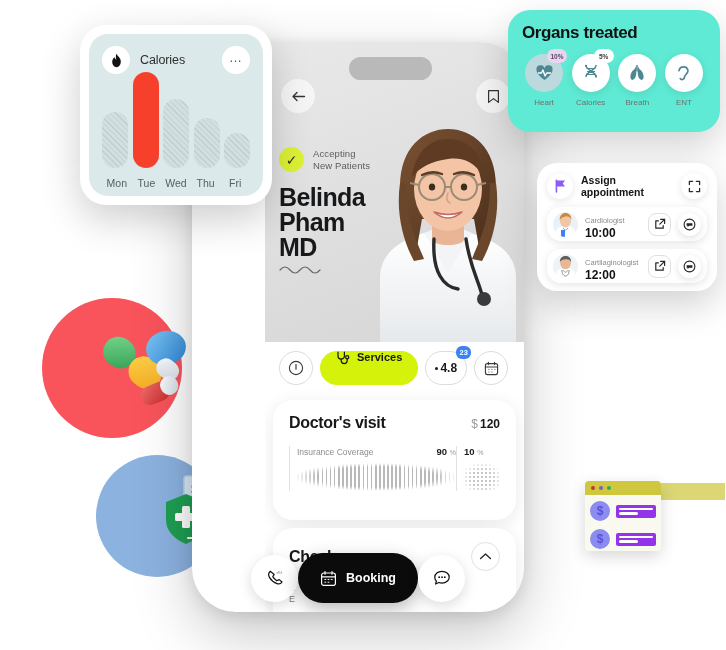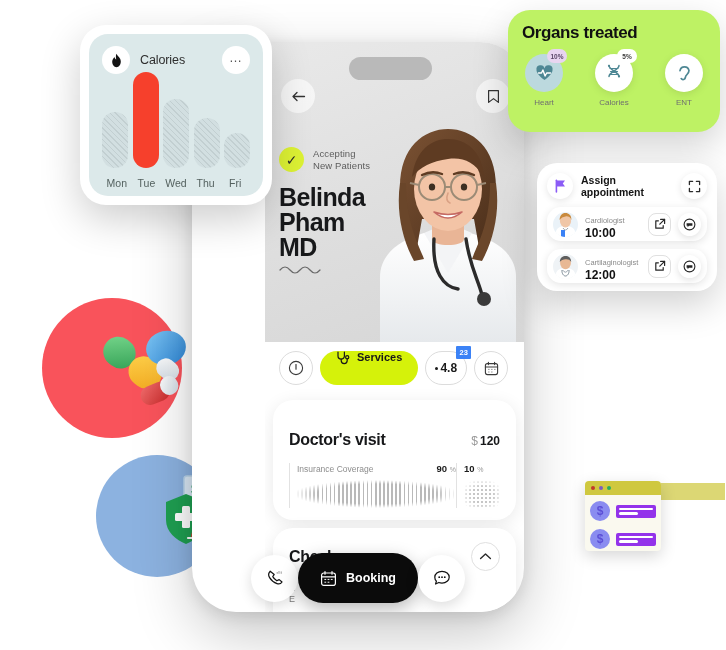--- a/index.html
+++ b/index.html
@@ -81,36 +81,36 @@
     font-size:11px; font-weight:700; color:#181818; flex:none;
   }
   .rating-c {
     width:42px; height:34px; border-radius:18px; border:1px solid #dcdcdc;
     background:#fff; display:flex; align-items:center; justify-content:center;
     gap:2px; font-size:12px; font-weight:700; color:#1b1b1b; flex:none; position:relative;
   }
   .rating-c .dotmark { width:3px; height:3px; background:#1b1b1b; border-radius:50%; }
   .badge-23 {
     position:absolute; right:-5px; top:-6px; min-width:15px; height:13px;
-    border-radius:1px; background:#3b82f6; color:#fff;
+    border-radius:6px; background:#3b82f6; color:#fff;
     font-size:7.5px; font-weight:700; display:flex; align-items:center;
     justify-content:center; padding:0 3px;
   }
 
   
   .card {
     position:absolute; left:8px; width:243px;
     background:#fff; border-radius:20px;
     box-shadow:0 4px 18px rgba(0,0,0,.09);
     padding:14px 16px;
   }
   .card-visit { top:358px; height:120px; }
   .card-check { top:486px; height:104px; }
 
-  .visit-head { display:flex; justify-content:space-between; align-items:baseline;margin-top:17px; }
+  .visit-head { display:flex; justify-content:space-between; align-items:baseline; }
   .visit-title { font-size:16px; font-weight:700; color:#17181a; letter-spacing:-.3px; }
   .visit-price { font-size:12px; font-weight:700; color:#17181a; }
   .visit-price .cur { color:#9a9a9a; font-weight:400; margin-right:2px; }
 
   .cov-wrap { margin-top:14px; display:flex; }
   .cov-main { flex:1; border-left:1px solid #e2e2e2; padding-left:7px; }
   .cov-side { width:44px; border-left:1px solid #e2e2e2; padding-left:7px; }
   .cov-top { display:flex; justify-content:space-between; align-items:baseline; }
   .cov-lbl { font-size:8.5px; color:#8d8d8d; }
   .cov-val { font-size:9.5px; font-weight:700; color:#1b1b1b; }
@@ -187,21 +187,21 @@
   .bar.hot { background:#F6402C; }
   .cal-labels {
     position:absolute; left:13px; right:13px; bottom:7px;
     display:flex; justify-content:space-between;
   }
   .cal-labels span { width:30px; text-align:center; font-size:10.5px; color:#54615f; }
 
   
   .w-org {
     position:absolute; left:508px; top:10px; width:212px; height:122px;
-    background:#bef264; border-radius:22px; padding:13px 14px 10px;
+    background:#5eead4; border-radius:22px; padding:13px 14px 10px;
     box-shadow:0 14px 36px rgba(0,0,0,.18);
   }
   .org-title { font-size:17px; font-weight:700; color:#111; letter-spacing:-.4px; }
   .org-row { margin-top:11px; display:flex; justify-content:space-between; }
   .org-item { width:44px; text-align:center; position:relative; }
   .org-circ {
     width:38px; height:38px; border-radius:50%; margin:0 auto;
     display:flex; align-items:center; justify-content:center;
     background:#fff; box-shadow:0 2px 8px rgba(0,0,0,.10); color:#4E8794;
   }
@@ -566,20 +566,30 @@
               <path d="M5 4.5 h8 M5.5 7.5 h7 M5 10.5 h8" stroke="#4E8794" stroke-width="1.2" stroke-linecap="round"></path>
               <circle cx="4" cy="1.8" r="1.1" fill="#4E8794"></circle>
               <circle cx="14" cy="12.4" r="1.1" fill="#4E8794"></circle>
             </svg>
           </div>
           <span class="org-pct pct-plain">5%</span>
           <div class="org-lbl">Calories</div>
         </div>
         <div class="org-item">
           <div class="org-circ">
+            <svg width="18" height="18" viewBox="0 0 18 18">
+              <path d="M8.3 2 V8 C8.3 11.5 7.4 14.5 5.4 15.6 C3.6 16.5 2.4 15.2 2.4 12.8 C2.4 9.6 4.2 6.4 6.4 5.2" fill="#4E8794"></path>
+              <path d="M9.7 2 V8 C9.7 11.5 10.6 14.5 12.6 15.6 C14.4 16.5 15.6 15.2 15.6 12.8 C15.6 9.6 13.8 6.4 11.6 5.2" fill="#4E8794"></path>
+              <path d="M9 1.4 V7" stroke="#4E8794" stroke-width="1.4" stroke-linecap="round"></path>
+            </svg>
+          </div>
+          <div class="org-lbl">Breath</div>
+        </div>
+        <div class="org-item">
+          <div class="org-circ">
             <svg width="17" height="18" viewBox="0 0 17 18">
               <path d="M4 6.6 A4.6 4.6 0 0 1 13 6.6 C13 10 9.4 10.8 9.4 13.4 A2.3 2.3 0 0 1 5.2 14.6" stroke="#4E8794" stroke-width="1.7" fill="none" stroke-linecap="round"></path>
             </svg>
           </div>
           <div class="org-lbl">ENT</div>
         </div>
       </div>
   </div>
 
   <div class="w-assign">

